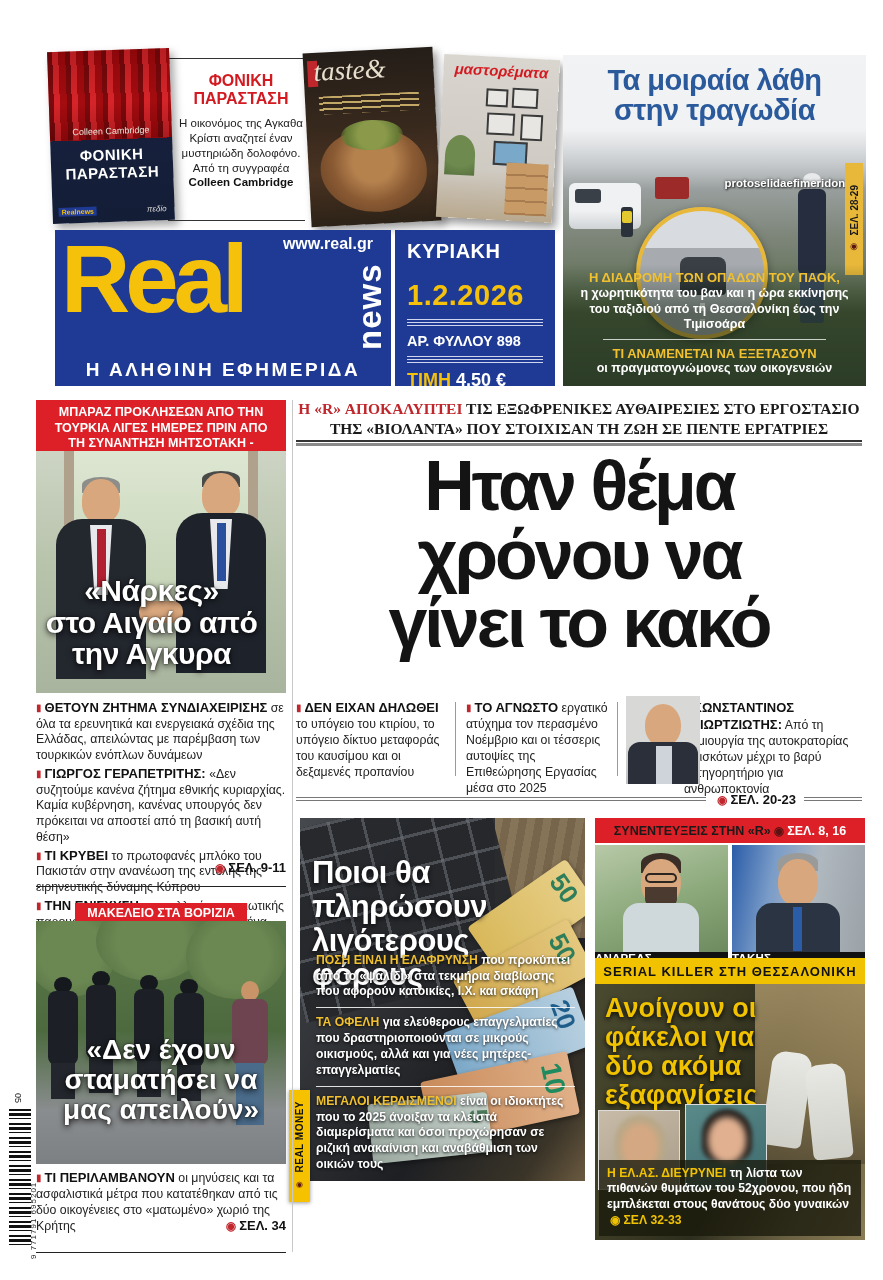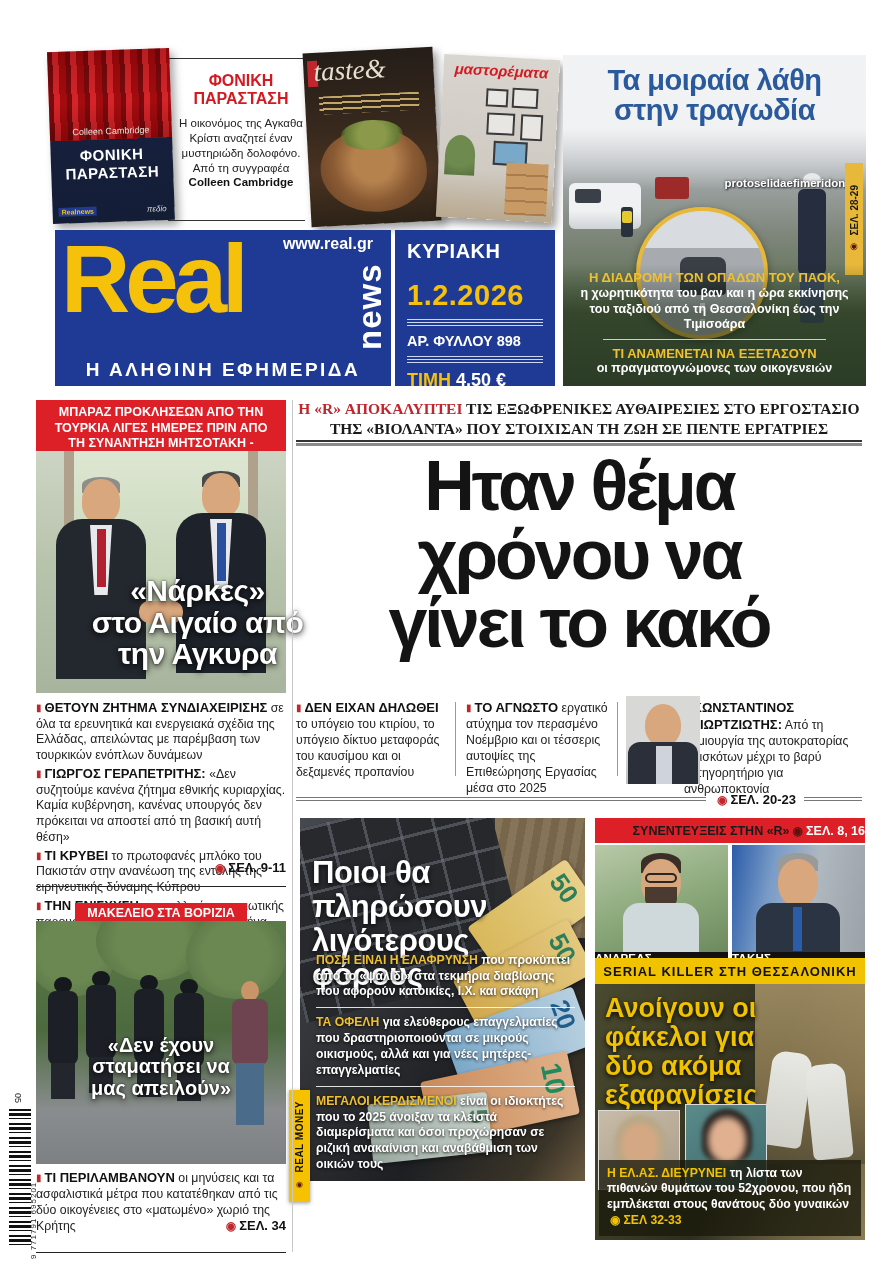--- a/index.html
+++ b/index.html
@@ -158,42 +158,42 @@
   .leader .head { position:absolute; left:28px; top:0; width:38px; height:44px; border-radius:48% 48% 42% 42%; background:#d9a77d; }
   .leader .hair { position:absolute; left:28px; top:-2px; width:38px; height:16px; border-radius:50% 50% 0 0; background:#8d8d89; }
   .leader .body { position:absolute; left:2px; top:40px; width:90px; height:160px; border-radius:26px 26px 0 0; background:#23272e; }
   .leader .shirt { position:absolute; left:36px; top:46px; width:22px; height:70px; background:#e8e9ec; clip-path:polygon(0 0,100% 0,80% 100%,20% 100%); }
   .leader .tie { position:absolute; left:43px; top:50px; width:9px; height:58px; background:#b02030; }
   #leader2 .hair { background:#4a4a48; }
   #leader2 .tie { background:#2a4f9c; }
   #leader2 .body { background:#1e232b; }
   .handshake { position:absolute; left:103px; top:150px; width:44px; height:22px; border-radius:10px; background:#d9a77d; }
   #turkey-headline { left:36px; top:575px; width:231px; text-align:center; color:#fff; font-weight:bold;
-    font-size:30px; line-height:1.05; letter-spacing:-.5px; text-shadow:0 2px 6px rgba(0,0,0,.85), 0 0 2px rgba(0,0,0,.7);margin-left:46px; }
+    font-size:30px; line-height:1.05; letter-spacing:-.5px; text-shadow:0 2px 6px rgba(0,0,0,.85), 0 0 2px rgba(0,0,0,.7); }
   #turkey-bullets { left:36px; top:700px; width:250px; font-size:12.3px; line-height:1.28; color:#222; }
   #turkey-bullets p { margin-bottom:2px; }
   #turkey-pageref { left:36px; top:860px; width:250px; text-align:right; font-weight:bold; font-size:13px; color:#111; }
   #turkey-rule { left:36px; top:886px; width:250px; border-bottom:1.5px solid #222; }
 
   
   #vorizia-banner { left:36px; top:903px; width:250px; display:flex; justify-content:center; }
   #vorizia-banner .chip { background:#dd2027; color:#fff; font-weight:bold; font-size:12.5px; padding:3px 12px; }
   #vorizia-photo { left:36px; top:921px; width:250px; height:243px; overflow:hidden;
     background:linear-gradient(180deg,#5d7a4a 0%, #4c6a3e 45%, #8a8d8f 78%, #7d8082 100%); }
   .foliage { position:absolute; border-radius:50%; background:radial-gradient(circle,#6d8a54 0 50%, #4f6b3d 100%); opacity:.9; }
   .police { position:absolute; width:34px; height:120px; }
   .police .helm { position:absolute; left:8px; top:0; width:18px; height:16px; border-radius:50%; background:#15181c; }
   .police .bod { position:absolute; left:2px; top:14px; width:30px; height:74px; border-radius:8px; background:#1c2026; }
   .police .leg { position:absolute; left:5px; top:86px; width:24px; height:36px; background:#23272d; }
   .civil { position:absolute; right:16px; top:60px; width:40px; height:150px; }
   .civil .head { position:absolute; left:11px; top:0; width:18px; height:20px; border-radius:50%; background:#c89468; }
   .civil .shirt-m { position:absolute; left:2px; top:18px; width:36px; height:66px; border-radius:8px; background:#6e4450; }
   .civil .jeans { position:absolute; left:6px; top:82px; width:28px; height:62px; background:#4a6b8a; }
   #vorizia-headline { left:36px; top:1035px; width:250px; text-align:center; color:#fff; font-weight:bold;
-    font-size:20px; line-height:1.07; text-shadow:0 2px 6px rgba(0,0,0,.9), 0 0 2px rgba(0,0,0,.8); }
+    font-size:28px; line-height:1.07; text-shadow:0 2px 6px rgba(0,0,0,.9), 0 0 2px rgba(0,0,0,.8); }
   #vorizia-text { left:36px; top:1170px; width:250px; font-size:12.3px; line-height:1.3; color:#222; }
   #vorizia-pageref { position:absolute; right:0; bottom:0; font-weight:bold; font-size:13px; color:#111; }
   #vorizia-rule { left:36px; top:1252px; width:250px; border-bottom:1.5px solid #222; }
 
   
   #tax { left:300px; top:818px; width:285px; height:414px; }
   #tax-banner { background:#f6c200; color:#111; font-weight:bold; font-size:12.5px; line-height:1.3;
     text-align:center; padding:6px 14px; }
   #tax-photo { position:relative; width:100%; height:363px; overflow:hidden;
     background:linear-gradient(125deg,#46494e 0%, #2a2c30 45%, #1d1f23 65%, #3a3428 88%, #6b5a40 100%); }
@@ -222,21 +222,21 @@
   .tax-item { font-size:12.2px; line-height:1.3; color:#fff; font-weight:bold; text-shadow:0 1px 3px rgba(0,0,0,.9); }
   .tax-lead { color:#f0c030; font-weight:bold; }
   .tax-sep { height:1px; background:rgba(255,255,255,.85); margin:7px 0; }
   #money-tag { position:absolute; left:-11px; bottom:30px; width:21px; height:112px; background:#f6c200;
     display:flex; flex-direction:column; align-items:center; justify-content:center; box-shadow:0 1px 4px rgba(0,0,0,.4); }
   #money-tag .tab-text { writing-mode:vertical-rl; transform:rotate(180deg); color:#111; font-weight:bold; font-size:10px; letter-spacing:.5px; }
   #money-tag .bullseye-dark::before { font-size:8px; margin:3px 0 0; }
 
   
   #interviews { left:595px; top:818px; width:270px; }
-  #interviews-banner { background:#dd2027; height:25px; display:flex; align-items:center; justify-content:flex-end;
+  #interviews-banner { background:#dd2027; height:25px; display:flex; align-items:center; justify-content:center;
     font-weight:bold; font-size:12.5px; }
   #interviews-banner .t1 { color:#1a1a1a; }
   #interviews-banner .t2 { color:#fff; }
   #portraits { display:flex; gap:4px; margin-top:2px; }
   .portrait { position:relative; width:133px; height:132px; overflow:hidden; }
   .p-photo { position:relative; width:100%; height:107px; overflow:hidden; }
   #p1-photo { background:linear-gradient(160deg,#b8c9a8 0%, #8aa87a 55%, #6d8a5e 100%); }
   #p2-photo { background:linear-gradient(100deg,#2a5ca8 0%, #7a9cc8 30%, #b0b8bf 60%, #9aa2a8 100%); }
   .p-head { position:absolute; left:46px; top:14px; width:40px; height:48px; border-radius:48%; background:#d9a77d; }
   .p-hair1 { position:absolute; left:46px; top:8px; width:40px; height:20px; border-radius:50% 50% 0 0; background:#3a2e26; }

